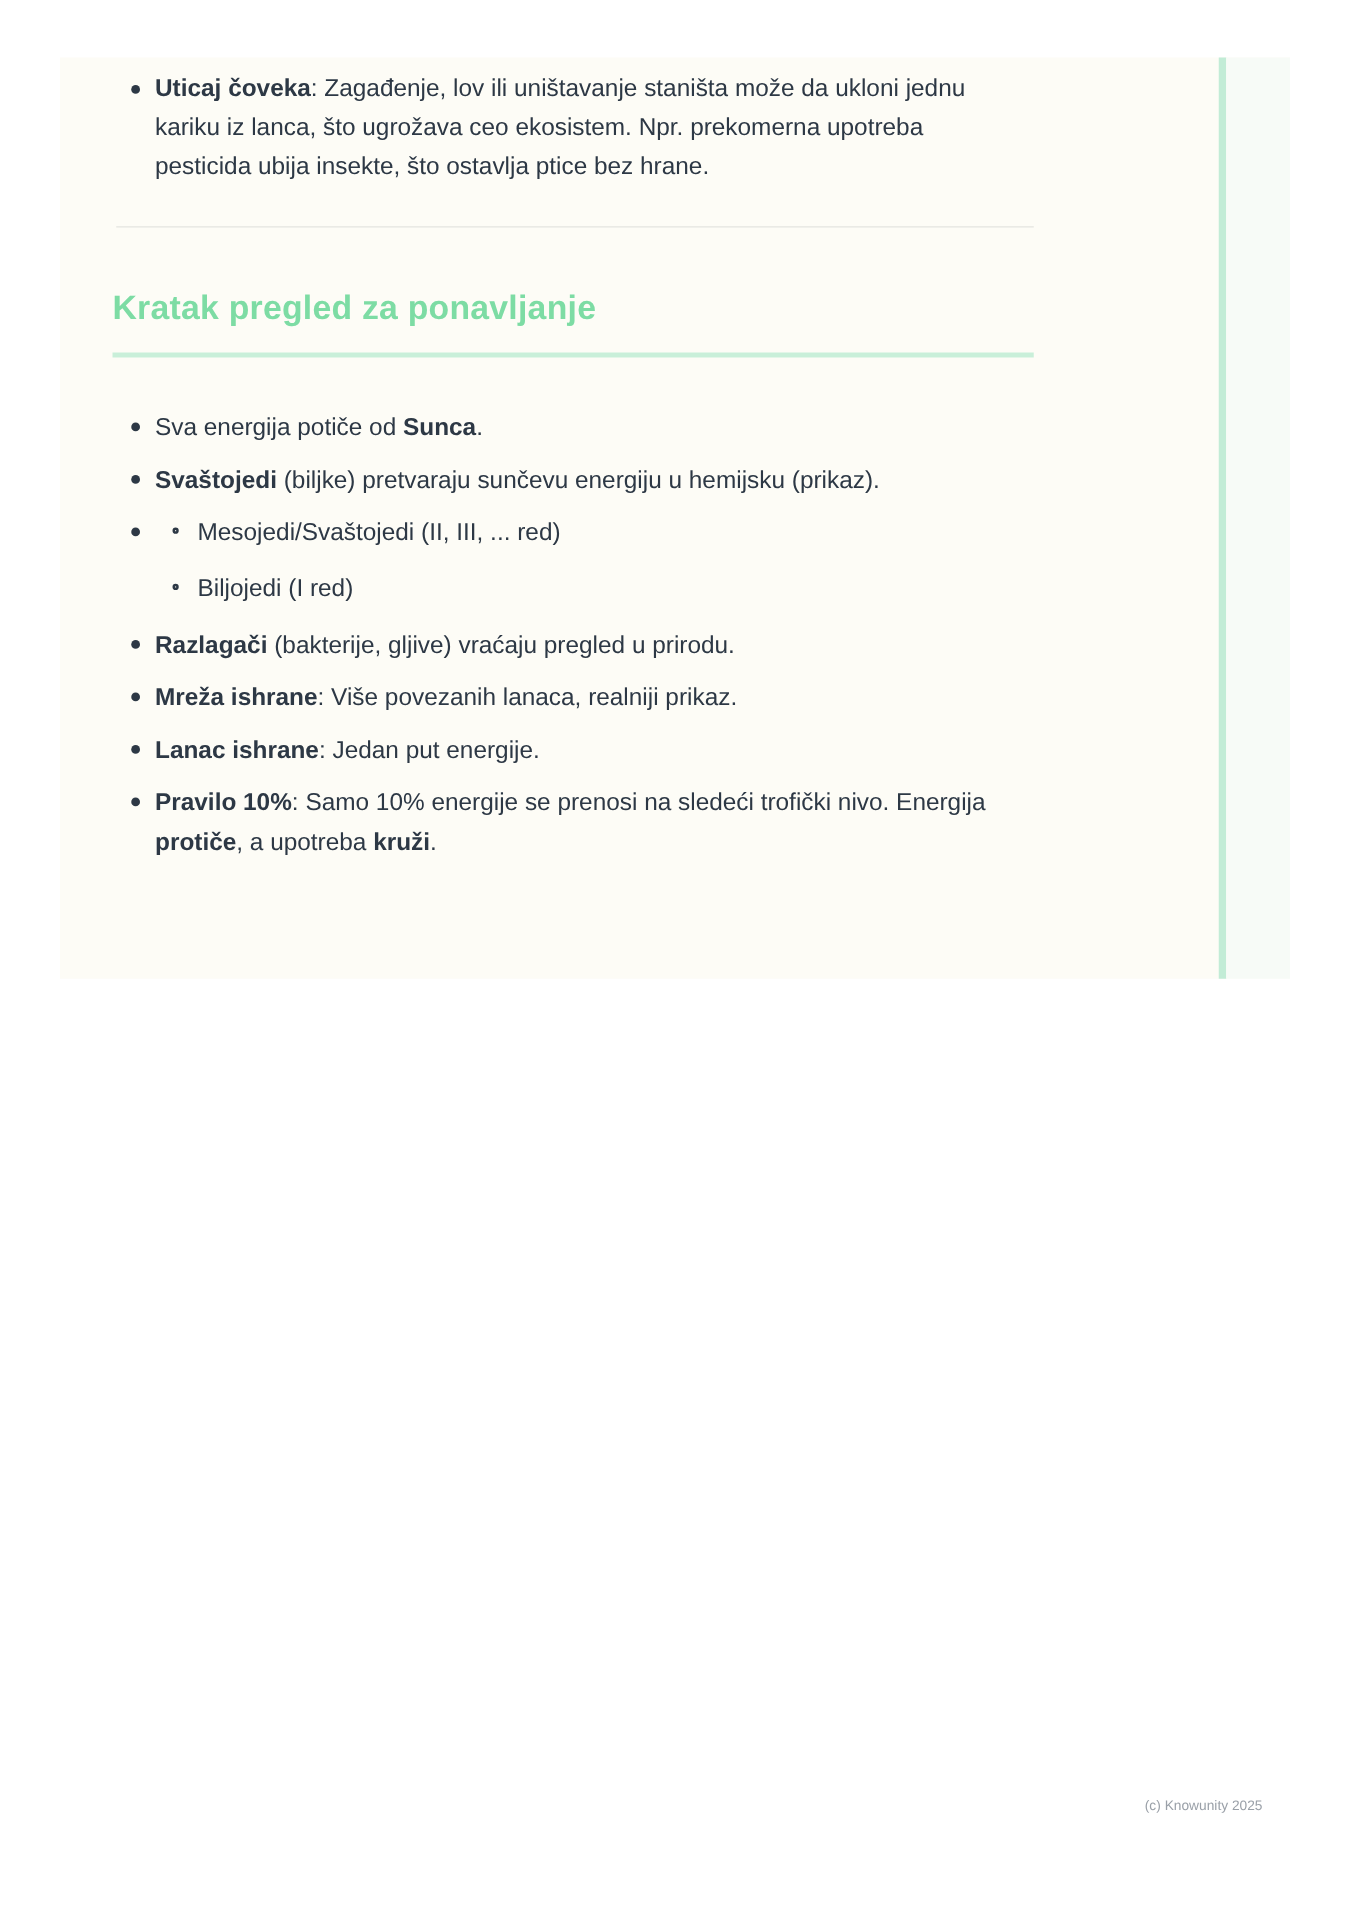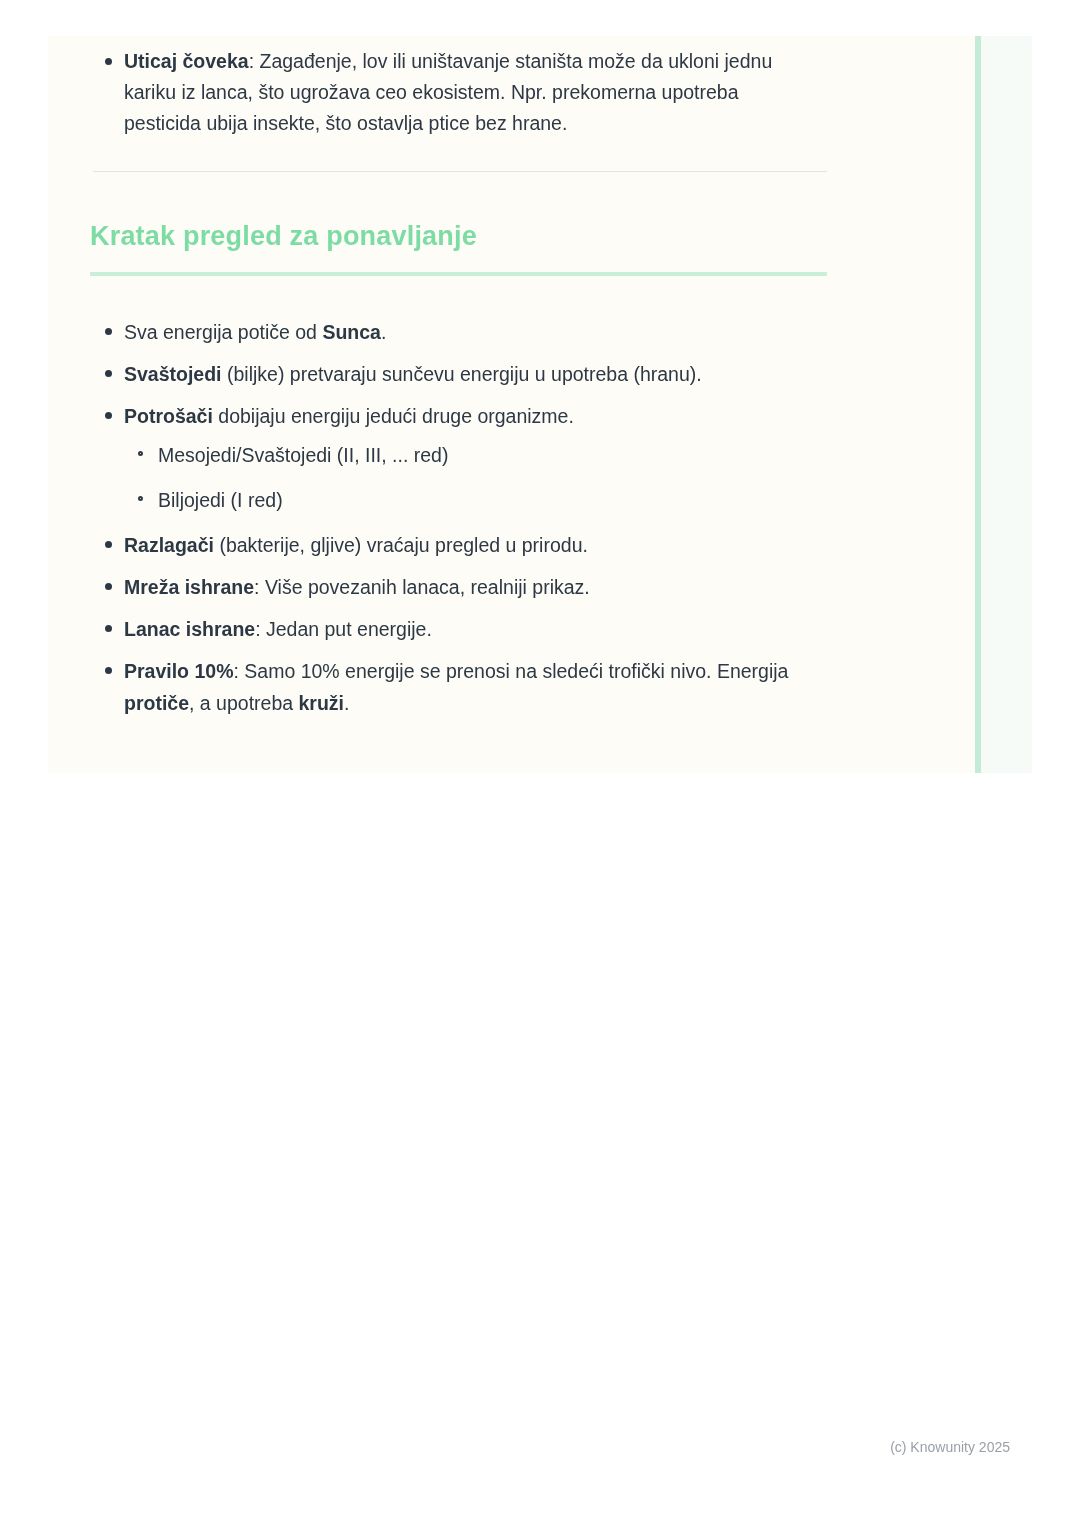--- a/index.html
+++ b/index.html
@@ -6,21 +6,21 @@
   html, body {
     width: 1080px; height: 1528px;
     background: #ffffff;
     font-family: "Liberation Sans", sans-serif;
     color: #2d3845;
     position: relative;
     overflow: hidden;
   }
   .paper {
     position: absolute;
-    left: 48px; top: 36px;
+    left: 48px; top: 46px;
     width: 984px; height: 737px;
     background: #fdfcf6;
   }
   .green-bar {
     position: absolute;
     top: 0; bottom: 0;
     left: 927px; width: 6px;
     background: #c2ecd6;
   }
   .right-strip {
@@ -86,21 +86,21 @@
   .title-underline {
     height: 4px;
     width: 737px;
     margin: 16px 0 0 -3px;
     background: #c9efd9;
   }
   .footer {
     position: absolute;
     top: 1439px;
     right: 70px;
-    font-size: 14px;
+    font-size: 11px;
     color: #9aa0a8;
   }
 </style>
 </head>
 <body>
 
 <div class="paper">
   <div class="content">
 
     <ul class="main-list intro-list">
@@ -117,26 +117,25 @@
 
     <ul class="main-list review-list">
 
       <li class="li-main">
         <span class="bullet-disc"></span>
         <span class="li-text"><span>Sva energija potiče od </span><strong>Sunca</strong><span>.</span></span>
       </li>
 
       <li class="li-main">
         <span class="bullet-disc"></span>
-        <span class="li-text"><strong>Svaštojedi</strong><span> (biljke) pretvaraju sunčevu energiju u upotreba (hranu).</span></span>
+        <span class="li-text"><strong>Svaštojedi</strong><span> (biljke) pretvaraju sunčevu energiju u hemijsku (prikaz).</span></span>
       </li>
 
       <li class="li-main">
         <span class="bullet-disc"></span>
-        <span class="li-text"><strong>Potrošači</strong><span> dobijaju energiju jedući druge organizme.</span></span>
         <ul class="sub-list">
           <li class="li-sub">
             <span class="bullet-circle"></span>
             <span class="li-text">Mesojedi/Svaštojedi (II, III, ... red)</span>
           </li>
           <li class="li-sub">
             <span class="bullet-circle"></span>
             <span class="li-text">Biljojedi (I red)</span>
           </li>
         </ul>

